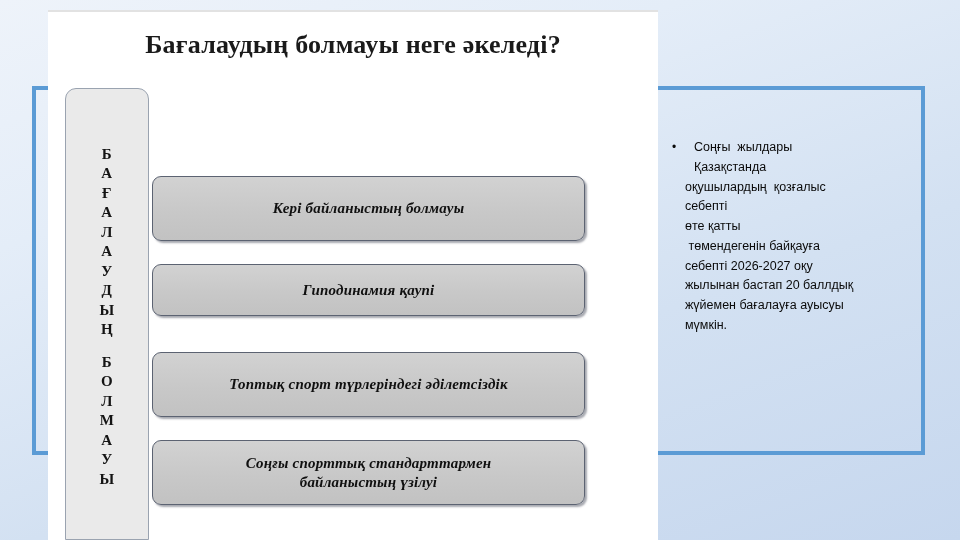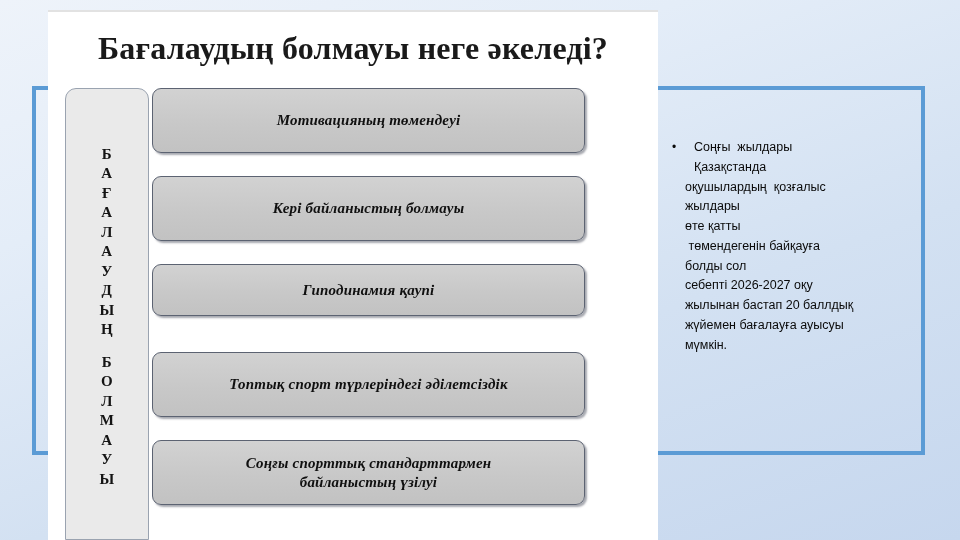--- a/index.html
+++ b/index.html
@@ -45,21 +45,21 @@
     overflow: hidden;
   }
 
   .slide-title {
     position: absolute;
     left: 0;
     top: 18px;
     width: 610px;
     text-align: center;
     font-family: "Liberation Serif", serif;
-    font-size: 32px;
+    font-size: 26px;
     font-weight: bold;
     color: #1a1a1a;
     letter-spacing: 0.2px;
     white-space: nowrap;
   }
 
   
   .diagram {
     position: absolute;
     left: 0;
@@ -200,23 +200,20 @@
         <div class="vert-letters" style="white-space:pre-line">Б
 О
 Л
 М
 А
 У
 Ы</div>
       </div>
 
       <div class="box-stack">
-        <div class="item-box b0">
-          <span style="white-space:pre-line">Мотивацияның төмендеуі</span>
-        </div>
         <div class="item-box b1">
           <span style="white-space:pre-line">Кері байланыстың болмауы</span>
         </div>
         <div class="item-box b2">
           <span style="white-space:pre-line">Гиподинамия қаупі</span>
         </div>
         <div class="item-box b3">
           <span style="white-space:pre-line">Топтық спорт түрлеріндегі әділетсіздік</span>
         </div>
         <div class="item-box b4">
@@ -231,24 +228,23 @@
   <div class="side-text">
     <div class="bullet-row">
       <div class="bullet-dot">•</div>
       <div class="bullet-head">
         <span class="side-line">Соңғы  жылдары</span>
         <span class="side-line">Қазақстанда</span>
       </div>
     </div>
     <div class="side-body">
       <span class="side-line">оқушылардың  қозғалыс</span>
-      <span class="side-line">жылдары</span>
+      <span class="side-line">себепті</span>
       <span class="side-line">өте қатты</span>
       <span class="side-line"> төмендегенін байқауға</span>
-      <span class="side-line">болды сол</span>
       <span class="side-line">себепті 2026-2027 оқу</span>
       <span class="side-line">жылынан бастап 20 баллдық</span>
       <span class="side-line">жүйемен бағалауға ауысуы</span>
       <span class="side-line">мүмкін.</span>
     </div>
   </div>
 
 </div>
 
 </body></html>

